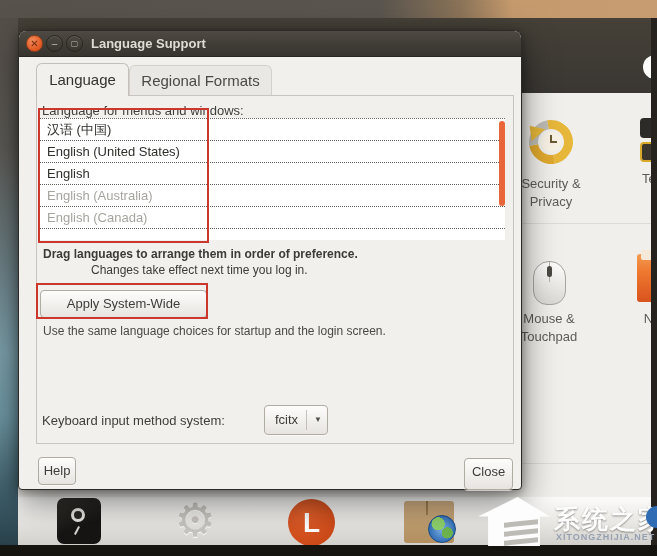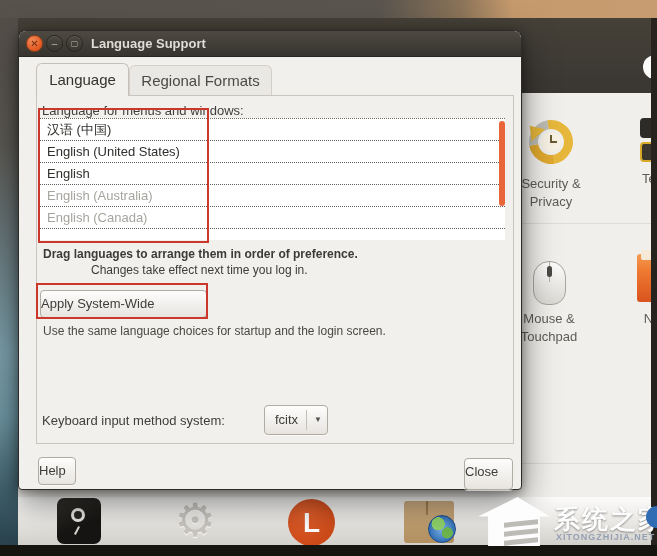--- a/index.html
+++ b/index.html
@@ -98,21 +98,21 @@
   .lang-list { position:absolute; left:3px; top:22px; width:465px; height:122px; background:#fff;
     border-top:1px dotted #6b6a65; overflow:hidden; }
   .lang-row { height:22px; line-height:22px; padding-left:7px; font-size:13px; color:#2f2e2b;
     border-bottom:1px dotted #5f5e5a; }
   .lang-row.dim { color:#a5a49e; }
   .scrollbar { position:absolute; left:462px; top:25px; width:6px; height:85px; background:#e9663a; border-radius:3px; }
 
   .hint-bold { position:absolute; left:6px; top:151px; font-size:12px; font-weight:bold; color:#3c3b37; }
   .hint { position:absolute; left:6px; top:167px; font-size:12px; color:#3c3b37;margin-left:48px; }
   .gtk-btn { position:absolute; background:linear-gradient(180deg,#fdfdfc 0%,#f0eeeb 60%,#e7e4e0 100%);
-    border:1px solid #b0aba3; border-radius:4px; font-size:13px; color:#3e3d39; 
+    border:1px solid #b0aba3; border-radius:4px; font-size:13px; color:#3e3d39; text-align:center;
     box-shadow:0 1px 0 rgba(255,255,255,.6); }
   .apply-btn { left:3px; top:194px; width:167px; height:28px; line-height:26px; }
   .apply-hint { position:absolute; left:6px; top:228px; font-size:12px; color:#4a4944; }
   .install-btn { left:3px; top:262px; width:206px; height:28px; line-height:26px; }
   .kbd-label { position:absolute; left:5px; top:317px; font-size:13px; color:#3f3e3a; }
   .dropdown { left:227px; top:309px; width:64px; height:30px; line-height:28px; text-align:left; padding-left:10px; }
   .dd-sep { position:absolute; right:20px; top:4px; width:1px; height:20px; background:#c4bfb8; }
   .dd-arrow { position:absolute; right:5px; top:0; font-size:8px; line-height:28px; color:#55534e; }
 
   .help-btn { left:19px; top:426px; width:38px; height:28px; line-height:26px; }

